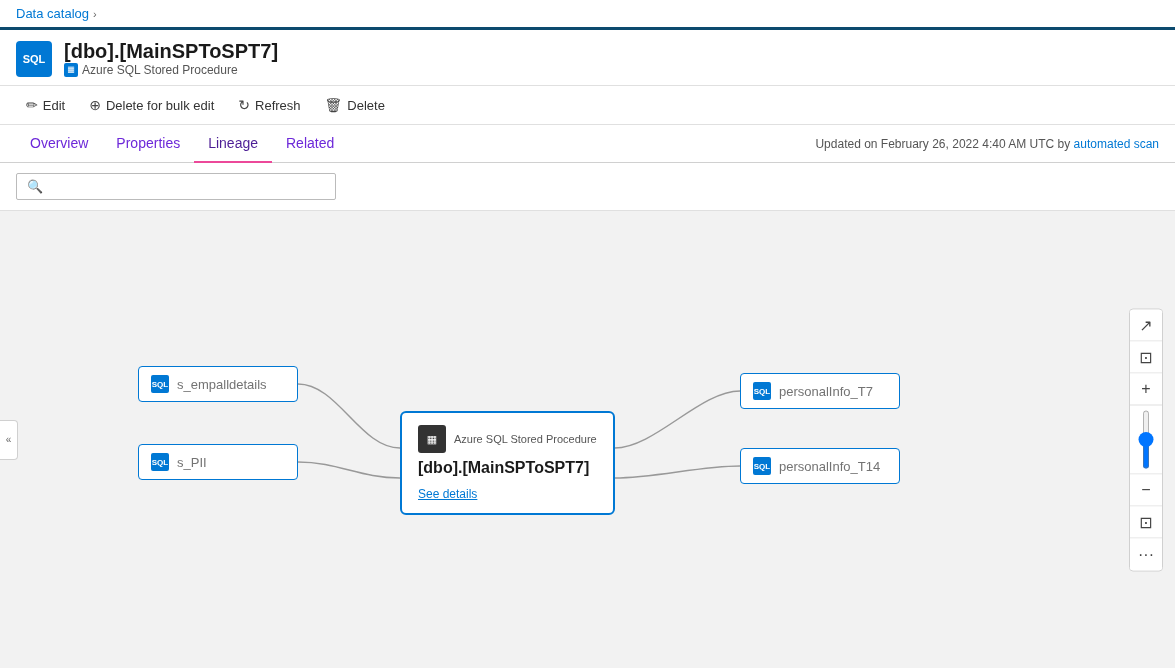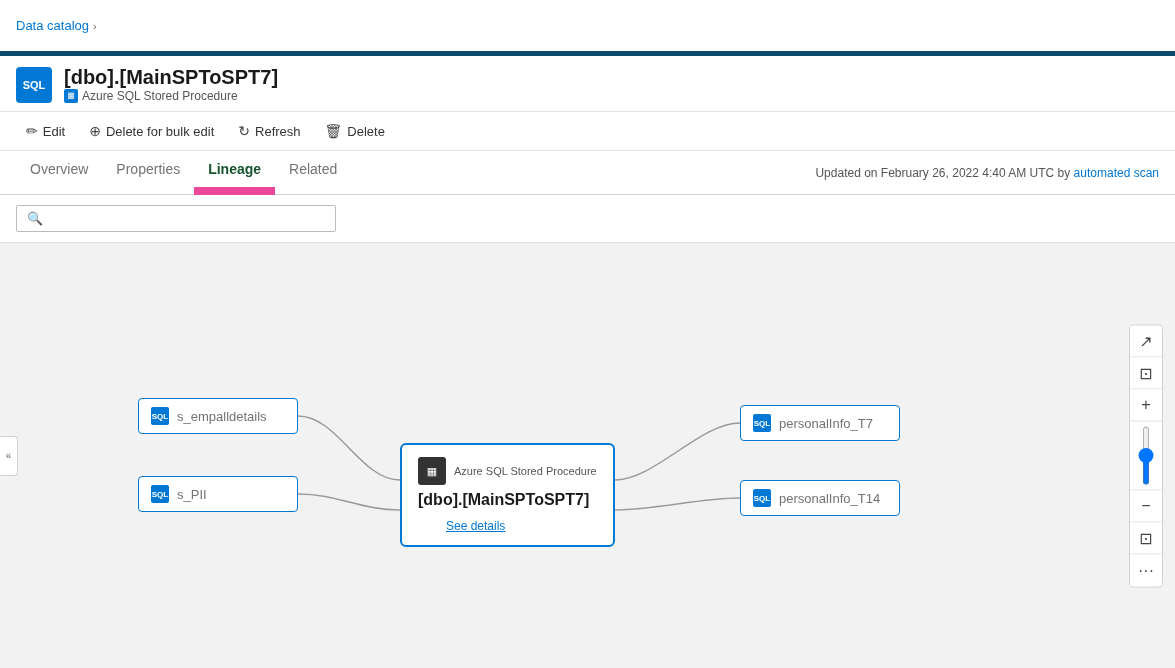--- a/index.html
+++ b/index.html
@@ -1,21 +1,21 @@
 <!DOCTYPE html>
 <html><head>
   <meta charset="utf-8">
   <style>
     * { box-sizing: border-box; margin: 0; padding: 0; }
     body { font-family: 'Segoe UI', Arial, sans-serif; font-size: 14px; color: #333; background: #fff; width: 1175px; height: 668px; overflow: hidden; }
 
     
     .breadcrumb-bar {
-      padding: 18px 16px;
-      border-bottom: 5px solid #0c4a6e;
+      padding: 6px 16px;
+      border-bottom: 3px solid #0c4a6e;
       display: flex;
       align-items: center;
       gap: 4px;
       font-size: 13px;
     }
     .breadcrumb-link { color: #0078d4; cursor: pointer; text-decoration: none; }
     .breadcrumb-sep { color: #666; font-size: 11px; }
 
     
     .asset-header {
@@ -65,25 +65,25 @@
     .tabs-bar {
       padding: 0 16px;
       border-bottom: 1px solid #d0d0d0;
       display: flex;
       align-items: center;
       justify-content: space-between;
     }
     .tabs-list { display: flex; gap: 0; }
     .tab {
       padding: 10px 14px;
-      cursor: pointer; font-size: 14px; color: #737373;
+      cursor: pointer; font-size: 14px; color: #6d28d9;
       border-bottom: 2px solid transparent;
       margin-bottom: -1px;
     }
-    .tab.active { color: #14532d; border-bottom: 8px solid #ec4899; font-weight: 700; }
+    .tab.active { color: #4c1d95; border-bottom: 2px solid #ec4899; font-weight: 400; }
     .tabs-updated { font-size: 12px; color: #555; white-space: nowrap; padding-left: 8px; }
     .tabs-updated a { color: #0078d4; text-decoration: none; cursor: pointer; }
 
     
     .search-bar {
       padding: 10px 16px;
       border-bottom: 1px solid #e0e0e0;
       background: #fff;
     }
     .search-input-wrap {
@@ -199,21 +199,21 @@
     .center-node-header { display: flex; align-items: center; gap: 8px; margin-bottom: 6px; }
     .center-node-icon {
       width: 28px; height: 28px;
       background: #333;
       border-radius: 3px;
       display: flex; align-items: center; justify-content: center;
       color: white; font-size: 11px;
     }
     .center-node-subtitle { font-size: 11px; color: #555; }
     .center-node-title { font-size: 16px; font-weight: 700; color: #1a1a1a; margin-bottom: 8px; }
-    .center-node-link { font-size: 12px; color: #0078d4; cursor: pointer; text-decoration: underline; margin-left: 28px; }
+    .center-node-link { font-size: 12px; color: #0078d4; cursor: pointer; text-decoration: underline; }
 
     .main-content { display: flex; flex-direction: column; height: 100%; }
   </style>
 </head>
 <body>
 
 <div class="main-content">
 
   <div class="breadcrumb-bar">
     <a class="breadcrumb-link">Data catalog</a>

